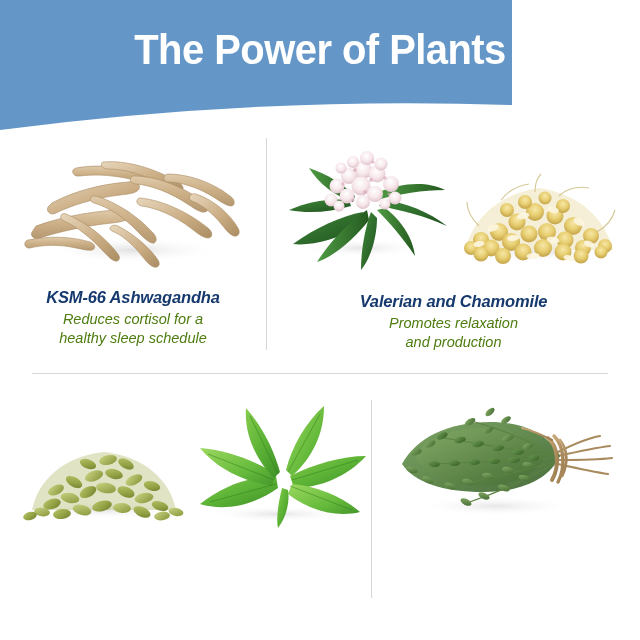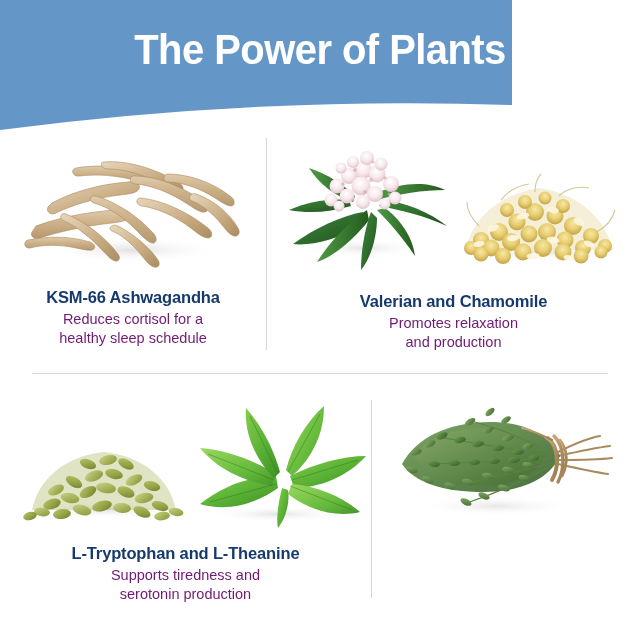--- a/index.html
+++ b/index.html
@@ -51,20 +51,21 @@
   #cards-grid {
     position: absolute;
     left: 0;
     top: 132px;
     width: 640px;
     height: 508px;
   }
   .card {
     position: absolute;
     box-sizing: border-box;
+    font-style: italic;
   }
   .card-media {
     position: relative;
     width: 100%;
     height: 130px;
   }
   .card-text {
     text-align: center;
     color: #163a6e;
   }
@@ -73,21 +74,21 @@
     font-weight: bold;
     line-height: 20px;
     letter-spacing: -0.15px;
     white-space: nowrap;
   }
   .card-desc {
     font-size: 14.5px;
     font-weight: normal;
     line-height: 19px;
     margin-top: 3px;
-    color: #701a75;
+    color: #4d7c0f;
   }
   .card-desc span { display: block; }
 
   
   #card-ashwagandha { left: 0px;   top: 0px;   width: 266px; }
   #card-valerian    { left: 267px; top: 0px;   width: 373px; }
   #card-tryptophan  { left: 0px;   top: 248px; width: 371px; }
   #card-melatonin   { left: 372px; top: 248px; width: 268px; }
 
   #card-ashwagandha .card-media { height: 135px; margin-top: 8px; }
@@ -388,27 +389,20 @@
             <path d="M276,90 L210,108"></path>
             <path d="M274,86 L208,60"></path>
             <path d="M278,80 L250,22"></path>
             <path d="M288,78 L320,20"></path>
             <path d="M292,86 L358,66"></path>
             <path d="M290,92 L352,116"></path>
           </g>
         </g>
       </svg>
     </div>
-    <div class="card-text">
-      <div class="card-title">L-Tryptophan and L-Theanine</div>
-      <div class="card-desc">
-        <span>Supports tiredness and</span>
-        <span>serotonin production</span>
-      </div>
-    </div>
   </div>
 
   <div class="card" id="card-melatonin">
     <div class="card-media">
       <svg class="art" viewBox="0 0 268 135" xmlns="http://www.w3.org/2000/svg">
         <defs>
           <linearGradient id="thymeG" x1="0" y1="0" x2="1" y2="1">
             <stop offset="0%" stop-color="#6f9b55"></stop>
             <stop offset="55%" stop-color="#4e7a3a"></stop>
             <stop offset="100%" stop-color="#355c28"></stop>

